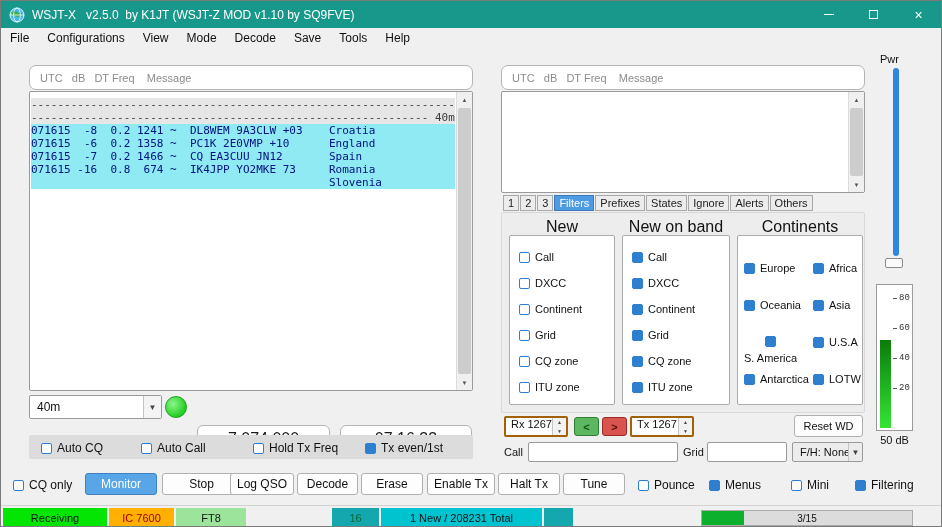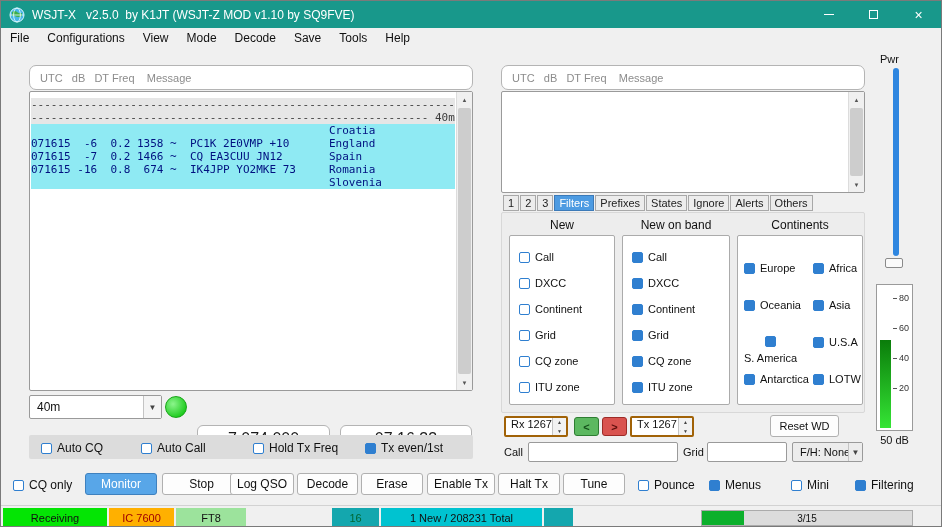--- a/index.html
+++ b/index.html
@@ -63,21 +63,21 @@
   .cb.small{font-size:11px;}
 
   
   .tabs{position:absolute;left:502px;top:194px;display:flex;gap:1px;font-size:11px;}
   .tab{padding:1px 4px;background:#ececec;border:1px solid #a8a8a8;color:#222;}
   .tab.active{background:#4d9be2;border-color:#3c7ab8;color:#fff;}
 
   
   .fpanel{position:absolute;left:500px;top:211px;width:364px;height:201px;background:#ededed;
           border:1px solid #d8d8d8;border-radius:2px;}
-  .gtitle{position:absolute;font-size:12px;color:#111;text-align:center;}
+  .gtitle{position:absolute;font-size:16px;color:#111;text-align:center;}
   .gbox{position:absolute;background:#fff;border:1px solid #ababab;border-radius:2px;}
 
   
   .statusbar{position:absolute;left:0;top:504px;width:100%;height:23px;background:#f0f0f0;
              border-top:1px solid #d2d2d2;}
   .seg{position:absolute;top:2px;height:19px;display:flex;align-items:center;justify-content:center;
        font-size:11px;color:#111;}
   .progress{position:absolute;left:700px;top:4px;width:212px;height:16px;background:#dcdcdc;
             border:1px solid #ababab;}
   .pfill{position:absolute;left:0;top:0;bottom:0;background:#0cb02c;}
@@ -86,21 +86,21 @@
 
   
   .pwr{position:absolute;left:879px;top:52px;font-size:11px;color:#111;}
   .slider-track{position:absolute;left:892px;top:67px;width:6px;height:188px;background:#2e86e0;border-radius:3px;}
   .slider-handle{position:absolute;left:884px;top:257px;width:18px;height:10px;background:#fafafa;
                  border:1px solid #8a8a8a;border-radius:2px;}
   .meter{position:absolute;left:875px;top:283px;width:37px;height:147px;background:#fff;
          border:1px solid #9a9a9a;}
   .mfill{position:absolute;left:3px;bottom:2px;width:11px;height:88px;
          background:linear-gradient(#0a7c0a,#35e535);}
-  .mtick{position:absolute;left:16px;font-size:9px;color:#333;display:flex;align-items:center;gap:2px;}
+  .mtick{position:absolute;left:16px;font-size:9px;color:#333;display:flex;align-items:center;gap:2px;font-family:Liberation Mono, monospace;}
   .mtick i{display:block;width:4px;height:1px;background:#555;}
   .dblabel{position:absolute;left:871px;top:433px;width:45px;text-align:center;font-size:11px;color:#111;}
   .circle{position:absolute;left:164px;top:395px;width:22px;height:22px;border-radius:50%;
           background:radial-gradient(circle at 35% 35%,#8cf58c,#1ecb1e 75%);border:1px solid #17a517;}
   .bigbox{position:absolute;height:27px;background:#fff;border:1px solid #b4b4b4;border-radius:6px;
           display:flex;align-items:center;justify-content:center;font-size:16px;color:#1a1a1a;margin-top:32px;}
   .strip{position:absolute;left:28px;top:434px;width:444px;height:24px;background:#dcdcdc;border-radius:2px;}
   .gbtn{position:absolute;top:416px;width:25px;height:19px;border-radius:3px;display:flex;
         align-items:center;justify-content:center;font-size:11px;font-weight:bold;}
 </style>
@@ -141,21 +141,21 @@
     <span class="menu-item">Save</span>
     <span class="menu-item">Tools</span>
     <span class="menu-item">Help</span>
   </div>
 
   <div class="phead" style="left:28px;top:64px;width:444px;">UTC   dB   DT Freq    Message</div>
   <div class="tarea" style="left:28px;top:90px;width:444px;height:300px;">
     <div class="tcontent">
       <div class="dsep">----------------------------------------------------------------</div>
       <div class="dsep">------------------------------------------------------------ 40m</div>
-      <div class="drow"><span class="country">Croatia</span></div>
+      <div class="drow"><span>071615  -8  0.2 1241 ~  DL8WEM 9A3CLW +03</span><span class="country">Croatia</span></div>
       <div class="drow"><span>071615  -6  0.2 1358 ~  PC1K 2E0VMP +10</span><span class="country">England</span></div>
       <div class="drow"><span>071615  -7  0.2 1466 ~  CQ EA3CUU JN12</span><span class="country">Spain</span></div>
       <div class="drow"><span>071615 -16  0.8  674 ~  IK4JPP YO2MKE 73</span><span class="country">Romania</span></div>
       <div class="drow"><span class="country">Slovenia</span></div>
     </div>
     <div class="vscroll">
       <span class="sarrow up">▲</span>
       <span class="sarrow down">▼</span>
       <span class="sthumb" style="top:16px;bottom:16px;"></span>
     </div>
@@ -308,21 +308,21 @@
   </div>
   <div class="gbtn" style="left:573px;background:#5cb860;border:1px solid #2e7d32;color:#14501a;">&lt;</div>
   <div class="gbtn" style="left:601px;background:#d9534f;border:1px solid #9c2b27;color:#5c0d0b;">&gt;</div>
   <div class="spin" style="left:629px;top:415px;width:64px;">
     <span>Tx 1267</span>
     <span class="arrows">
         <span>▲</span>
         <span>▼</span>
       </span>
   </div>
-  <div class="btn" style="left:769px;top:414px;width:69px;font-size:11px;">Reset WD</div>
+  <div class="btn" style="left:793px;top:414px;width:69px;font-size:11px;">Reset WD</div>
 
   <span class="lbl" style="left:503px;top:445px;">Call</span>
   <input class="tinput" style="left: 527px; top: 441px; width: 150px;">
   <span class="lbl" style="left:682px;top:445px;">Grid</span>
   <input class="tinput" style="left: 706px; top: 441px; width: 80px;">
   <div class="combo" style="left:791px;top:441px;width:71px;height:20px;background:#ececec;font-size:11px;">
     <span>F/H: None</span>
     <span class="arrowbox" style="width:14px;background:#ececec;">▼</span>
   </div>
 

